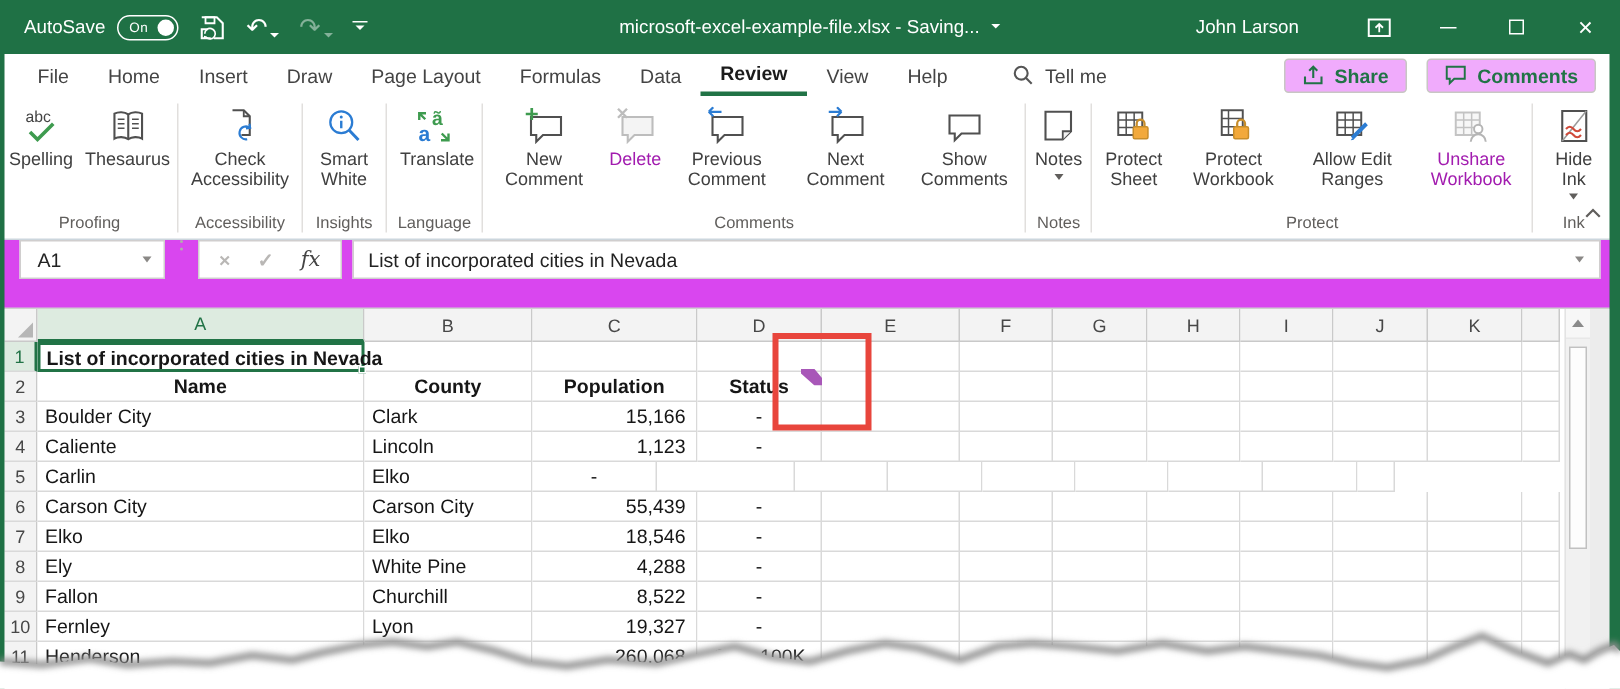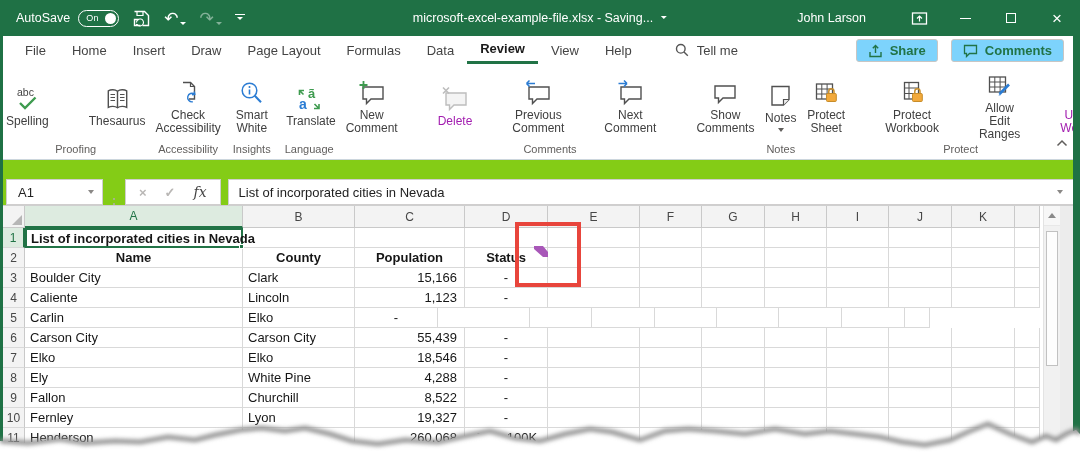--- a/index.html
+++ b/index.html
@@ -27,39 +27,39 @@
   .min-bar { width:11px; height:0; border-top:1.5px solid #fff; }
   .max-box { width:10px; height:10px; border:1.2px solid #fff; }
   .close-x { font-size:17px; line-height:17px; }
 
   
   .tabrow { height:28px; background:#fff; display:flex; align-items:stretch; font-size:13px; color:#444; padding-left:12px; }
   .tab { padding:0 13px; display:flex; align-items:center; cursor:default; }
   .tab.active { font-weight:bold; color:#1b1b1b; border-bottom:3px solid var(--excel_green,#217346); }
   .tellme { display:flex; align-items:center; gap:8px; margin-left:30px; color:#444; }
   .tab-actions { margin-left:auto; display:flex; align-items:center; gap:13px; padding-right:16px; }
-  .pill-btn { display:flex; align-items:flex-end; gap:7px; border:1px solid #c8c6c4; border-radius:3px; background:#7dd3fc;
+  .pill-btn { display:flex; align-items:center; gap:7px; border:1px solid #c8c6c4; border-radius:3px; background:#f0abfc;
               color:var(--excel_green,#217346); font-size:13px; font-weight:bold; padding:3px 11px; }
 
   
   .ribbon { height:96px; background:#fff; border-bottom:1px solid #ccd6dd; display:flex; align-items:stretch; padding:0 2px; position:relative; }
   .rgroup { display:flex; flex-direction:column; align-items:center; padding-top:3px; }
-  .rgroup-body { display:flex; align-items:center; flex:1;gap:32px; }
+  .rgroup-body { display:flex; align-items:flex-start; flex:1; }
   .rgroup-label { font-size:11px; color:#605e5c; padding:0 6px 4px; }
   .vsep { width:1px; background:#e1dfdd; margin:5px 1px 4px; }
   .bigbtn { display:flex; flex-direction:column; align-items:center; padding:4px 4px 0; gap:2px; }
   .bigbtn svg { display:block; }
   .bigbtn .lbl { font-size:12px; line-height:13px; text-align:center; color:#404040; max-width:72px; }
   .bigbtn.narrow .lbl { max-width:46px; }
   .bigbtn.disabled .lbl { color:#a21caf; }
   .drop-caret { color:#605e5c; margin-top:1px; }
   .collapse-btn { position:absolute; right:12px; bottom:8px; }
 
   
-  .fbar { height:46px; background:#84cc16; border-bottom:1px solid #cfcfcf; display:flex; align-items:flex-end; padding:0 6px; }
+  .fbar { height:46px; background:#d946ef; border-bottom:1px solid #cfcfcf; display:flex; align-items:flex-start; padding:0 13px; }
   .namebox { width:97px; height:26px; background:#fff; border:1px solid #d0cece; display:flex; align-items:center; font-size:13px; color:#222; padding:0 8px 0 11px; }
   .namebox .caret { margin-left:auto; color:#8a8886; }
   .fdots { width:2px; height:2px; border-radius:50%; background:#b0aeac; box-shadow:0 -5px 0 #b0aeac, 0 5px 0 #b0aeac; margin:0 10px; }
   .fbtns { height:26px; background:#fff; border:1px solid #d0cece; display:flex; align-items:center; gap:18px; padding:0 13px; }
   .fx-cancel, .fx-enter { color:#b9b7b5; font-size:13px; font-weight:bold; }
   .fx-fn { font-family:"DejaVu Serif",serif; font-style:italic; font-size:14px; color:#444; }
   .finput { flex:1; height:26px; background:#fff; border:1px solid #d0cece; margin-left:7px; display:flex; align-items:center; font-size:13px; color:#222; padding:0 10px; }
   .finput .caret { margin-left:auto; color:#8a8886; }
 
   

